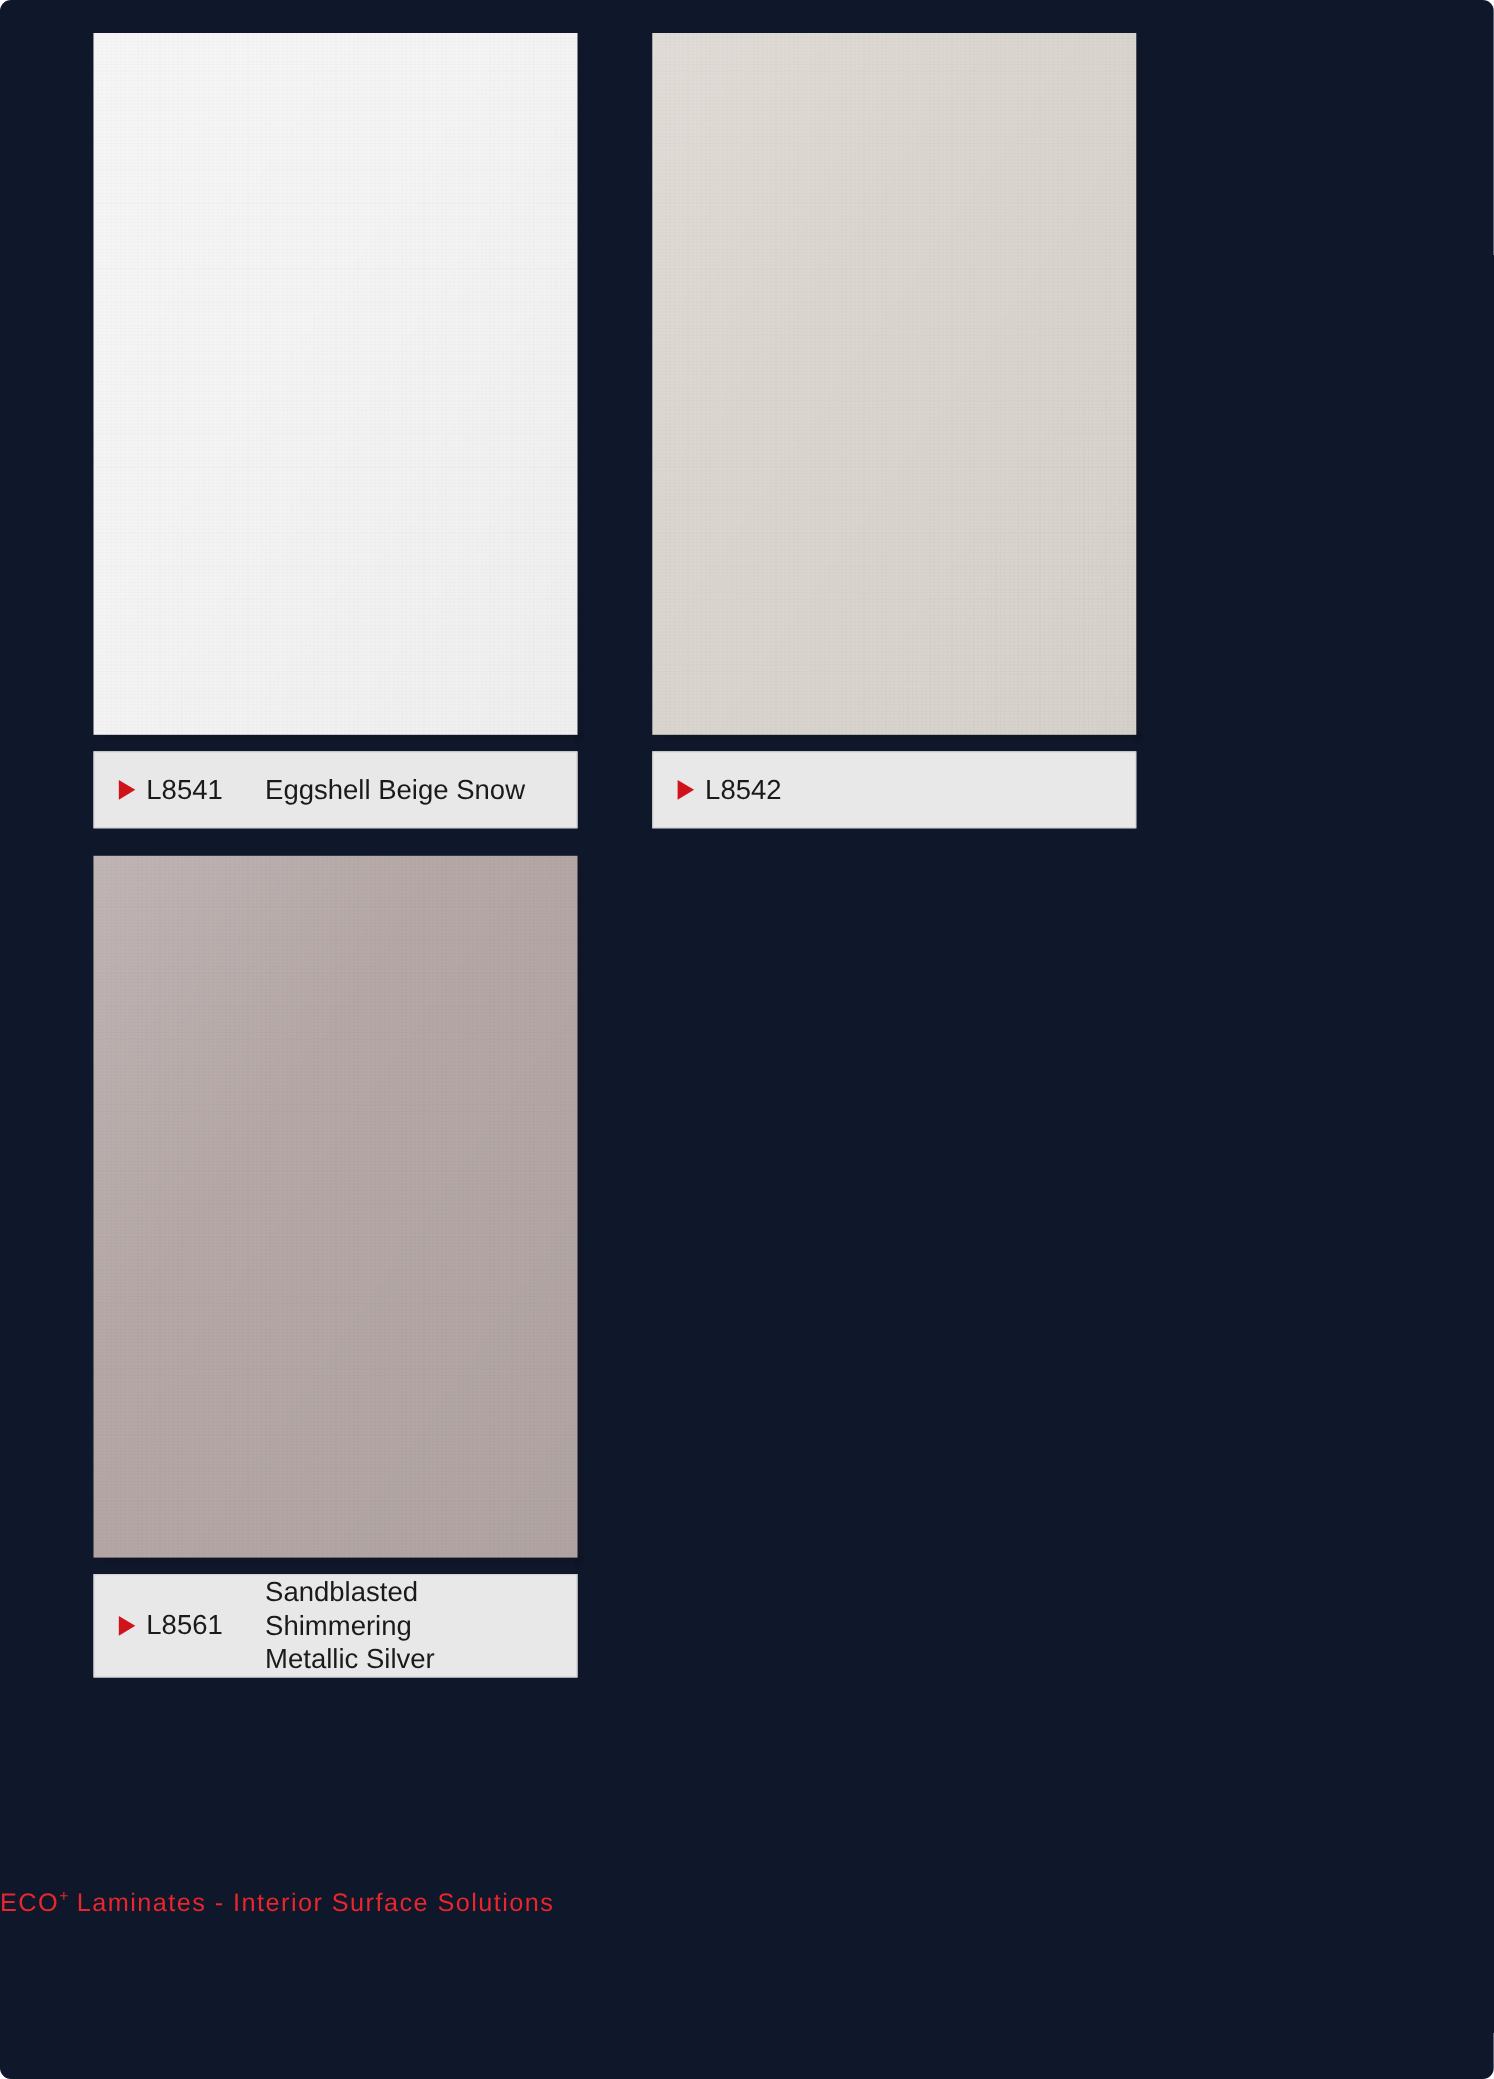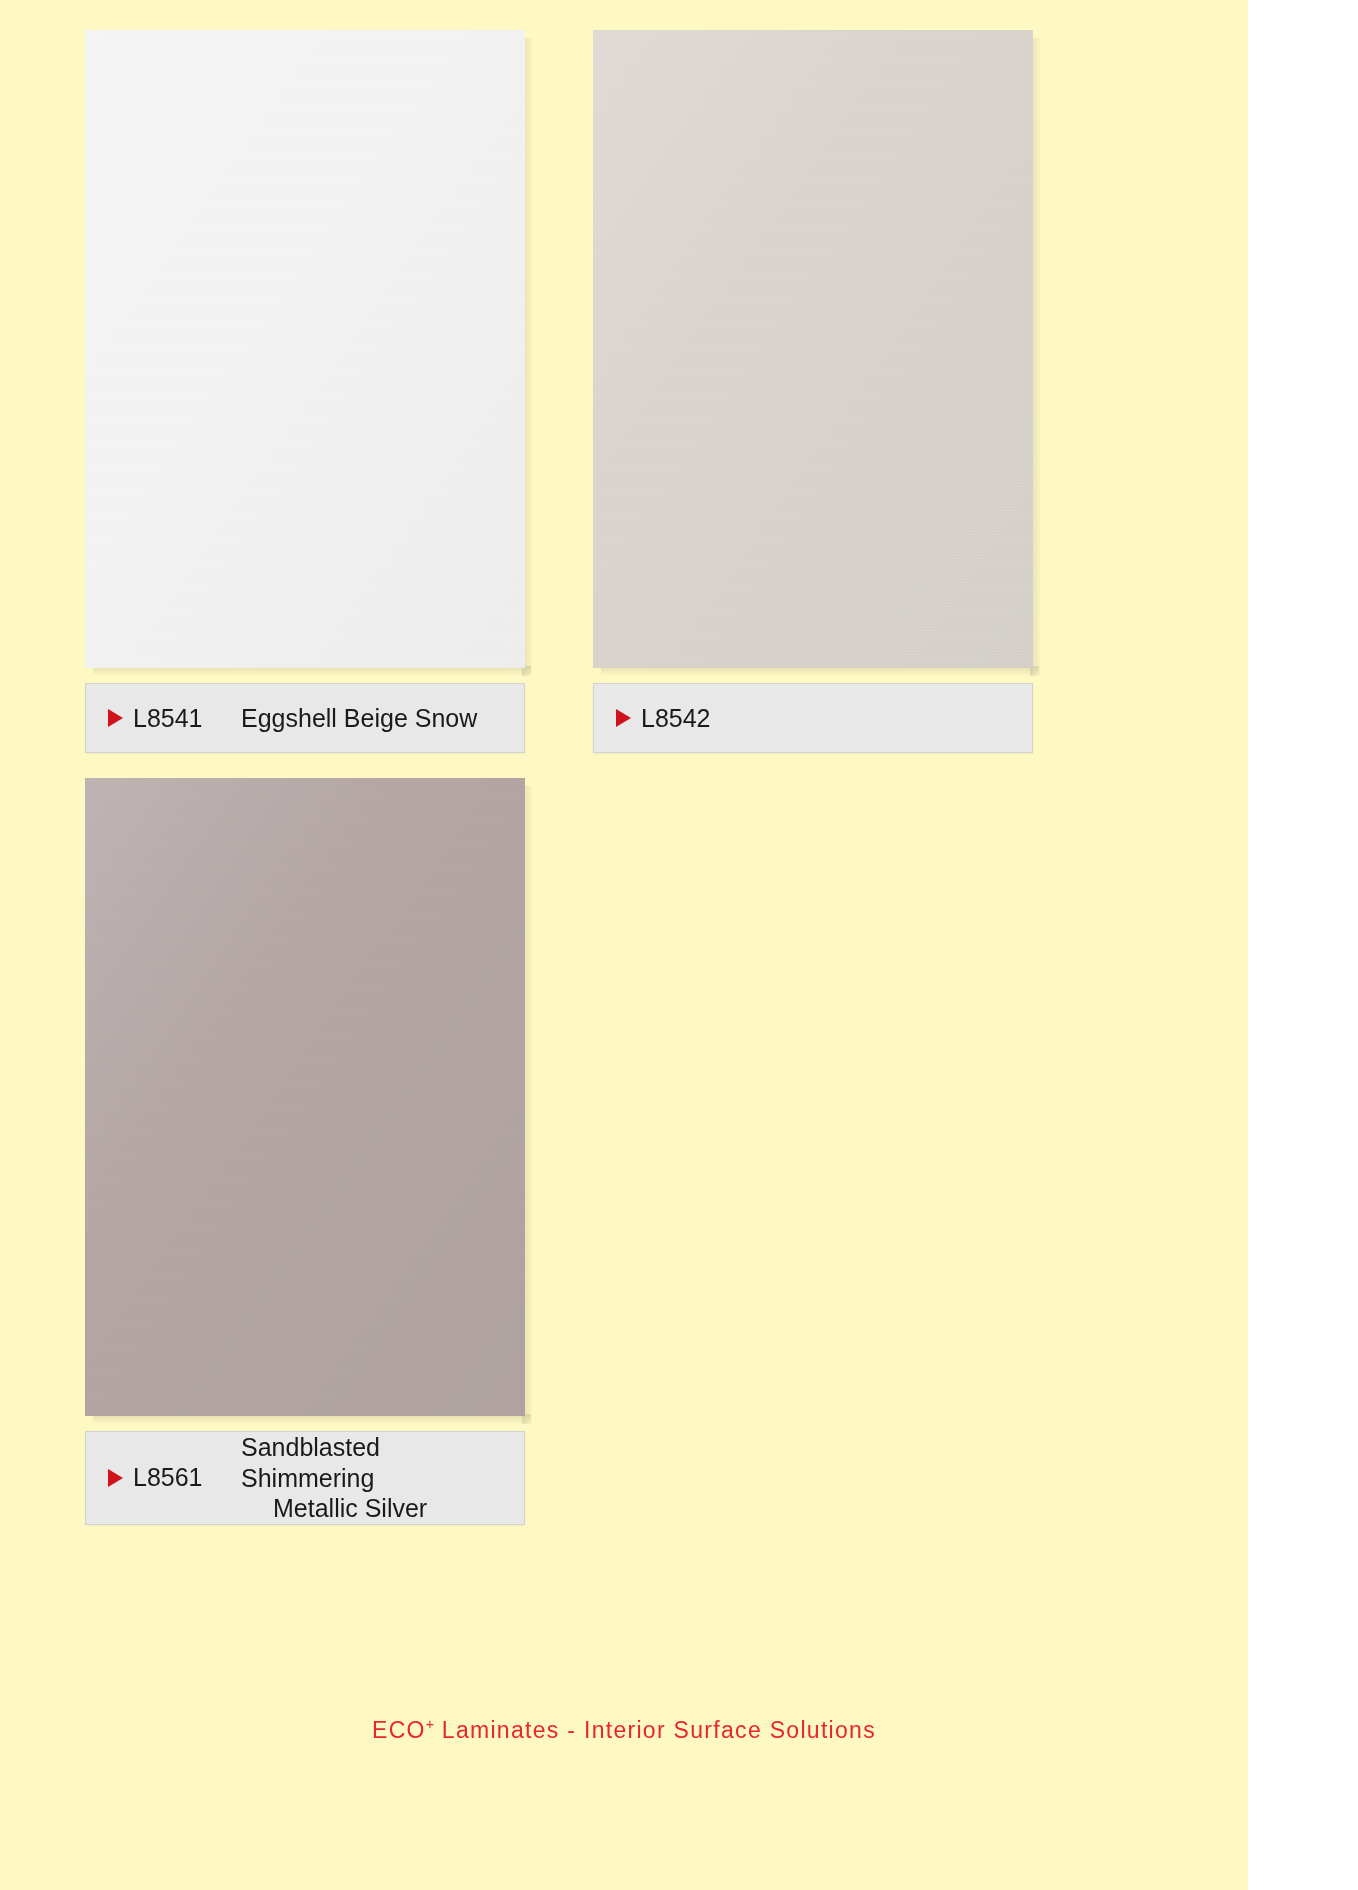--- a/index.html
+++ b/index.html
@@ -11,23 +11,24 @@
   body {
     width: 1358px;
     height: 1890px;
     font-family: "Liberation Sans", sans-serif;
     position: relative;
     overflow: hidden;
   }
 
   .page {
     position: relative;
-    width: 1248px;
+    width: 1358px;
     height: 1890px;
-    background: #fef9c3;
+    background: #0f172a;
+    border-radius: 10px;
   }
 
   
   .sample-grid {
     position: absolute;
     left: 85px;
     top: 30px;
     width: 1190px;
     display: grid;
     grid-template-columns: 447px 447px;
@@ -135,29 +136,28 @@
     letter-spacing: 0px;
     white-space: nowrap;
   }
   .label-name {
     flex: 1 1 auto;
     font-size: 25px;
     color: #1a1a1a;
     line-height: 1.22;
     padding-right: 14px;
   }
-  .label-name .l2 { display: block; margin-left: 32px; }
+  .label-name .l2 { display: block; }
 
   
   .footer {
     position: absolute;
     left: 0;
     right: 0;
     top: 1716px;
-    text-align: center;
     text-decoration: underline;
   }
   .footer-text {
     display: inline-block;
     font-size: 23px;
     color: #e8262d;
     letter-spacing: 1.3px;
     white-space: nowrap;
   }
   .footer-text sup {

